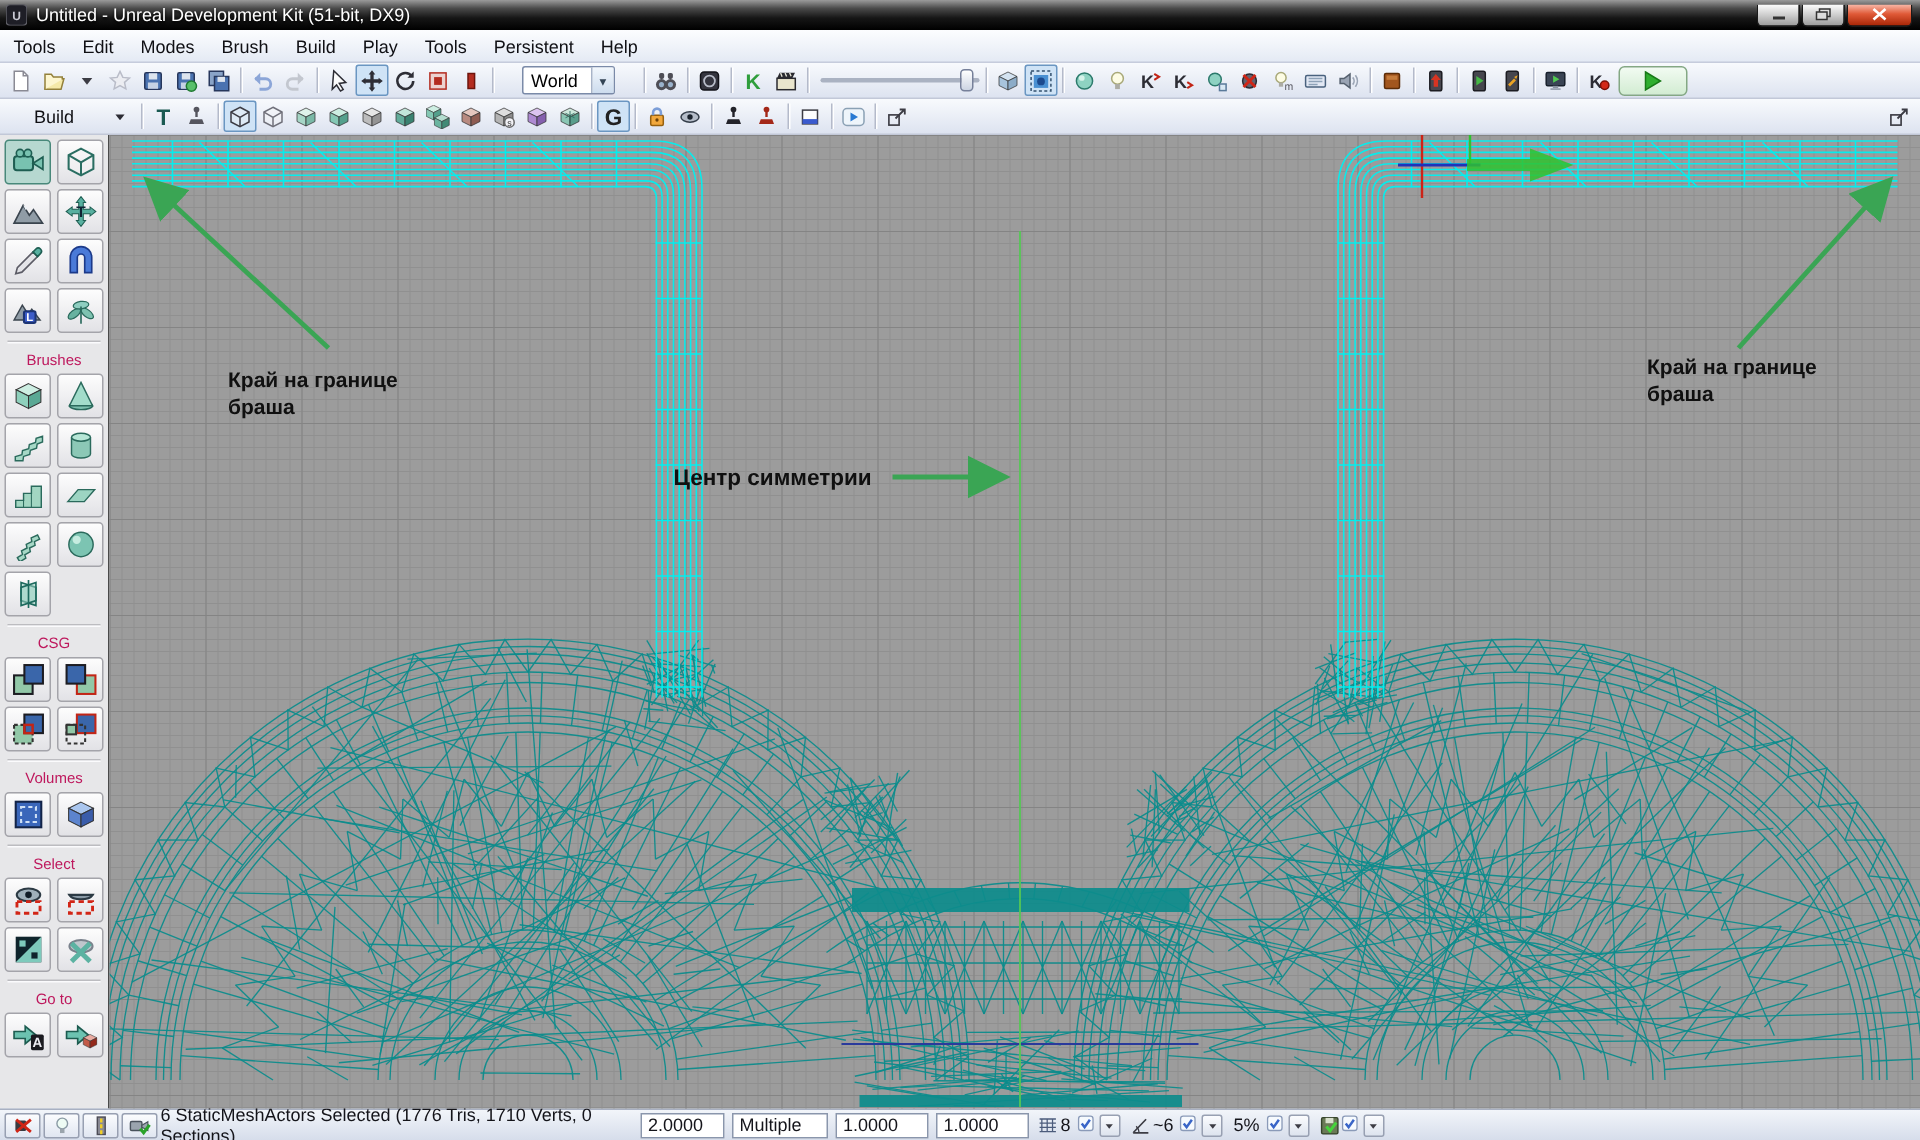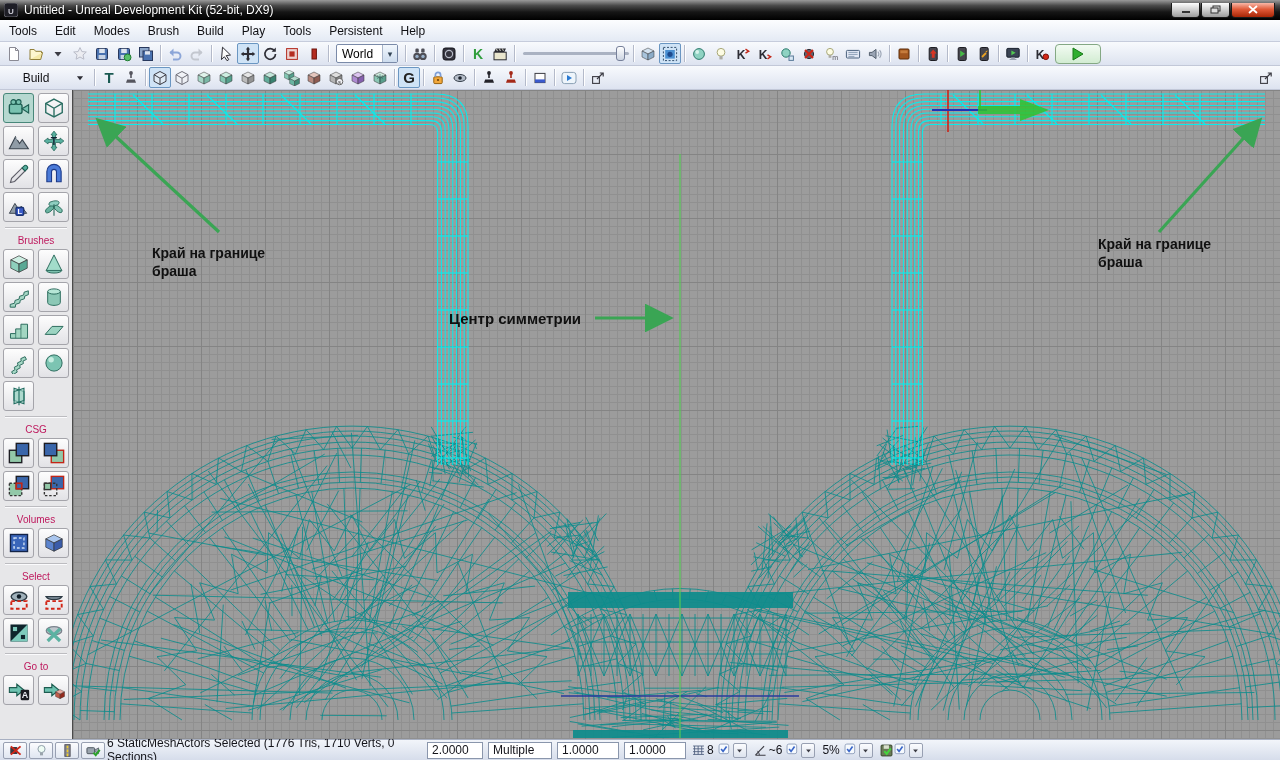--- a/index.html
+++ b/index.html
@@ -14,21 +14,21 @@
 .win-btn.close{width:44px;background:linear-gradient(#f8b8a8,#e05a38 45%,#a82606)}
 
 .menubar{height:22px;background:linear-gradient(#fcfdff,#e4eaf4);display:flex;align-items:center;border-bottom:1px solid #c6ccdc;flex:none}
 .menu-item{padding:3px 9px;color:#101014;cursor:default}
 
 .toolbar{height:24px;background:linear-gradient(#f8fafd,#dde3f0);display:flex;align-items:center;padding:0 3px;border-bottom:1px solid #c2c8d8;flex:none}
 .tbtn{width:22px;height:21px;display:flex;align-items:center;justify-content:center;border:1px solid transparent;border-radius:2px;flex:none}
 .tbtn.pressed{background:#cfe3f6;border-color:#6a96c2}
 .tsep{width:1px;height:17px;background:#b4bac c;background:#b4baca;margin:0 3px;box-shadow:1px 0 0 #fff;flex:none}
 .tspacer{flex:1}
-.combo{width:62px;height:19px;background:#fff;border:1px solid #7a8aa8;border-radius:2px;display:flex;align-items:center;padding-left:5px;margin:0 4px;flex:none}
+.combo{width:62px;height:19px;background:#fff;border:1px solid #7a8aa8;border-radius:2px;display:flex;align-items:center;padding-left:5px;margin:0 16px;flex:none}
 .combo .car{margin-left:auto;width:15px;height:100%;display:flex;align-items:center;justify-content:center;background:linear-gradient(#f2f7fc,#cddcee);border-left:1px solid #a8b4c8;font-size:9px;color:#345}
 .slider{width:102px;height:18px;display:flex;align-items:center;margin:0 5px;flex:none}
 .slider .track{flex:1;height:3px;background:#aab2c2;border-radius:2px}
 .slider .thumb{width:9px;height:15px;background:linear-gradient(#fff,#ccd4e2);border:1px solid #76809a;border-radius:3px;margin-left:-13px}
 .playbig{width:46px;height:20px;border:1px solid #84a884;border-radius:4px;background:linear-gradient(#f2fbf2,#d2ecd2);display:flex;align-items:center;justify-content:center;margin-left:2px;flex:none}
 .modes-hdr{width:66px;height:20px;display:flex;align-items:center;justify-content:center;color:#101014;flex:none}
 
 .main{flex:1;display:flex;min-height:0}
 .sidebar{width:73px;background:#e7e7e9;border-right:1px solid #4a4a4a;display:flex;flex-direction:column;align-items:center;padding-top:3px;overflow:hidden;flex:none}
 .sec-label{font-size:10px;color:#be185d;height:18px;display:flex;align-items:center}
@@ -58,21 +58,21 @@
 <body>
 
 <div id="app">
   <div class="titlebar">
     <span>
         <svg width="14" height="14">
           <rect width="14" height="14" rx="3" fill="#1e1e26" stroke="#606068"></rect>
           <text x="7" y="10.5" font-size="8" font-weight="bold" fill="#c8c8d2" text-anchor="middle" font-family="Liberation Sans,sans-serif">U</text>
         </svg>
       </span>
-    <span class="title-text">Untitled - Unreal Development Kit (52-bit, DX9)</span>
+    <span class="title-text">Untitled - Unreal Development Kit (51-bit, DX9)</span>
     <span class="win-controls">
       <span class="win-btn">
           <svg width="10" height="8">
             <rect x="1" y="5" width="8" height="2" fill="#333"></rect>
           </svg>
         </span>
       <span class="win-btn">
           <svg width="11" height="9">
             <rect x="3" y="1" width="7" height="5" fill="none" stroke="#333"></rect>
             <rect x="1" y="3" width="7" height="5" fill="#ddd" stroke="#333"></rect>

